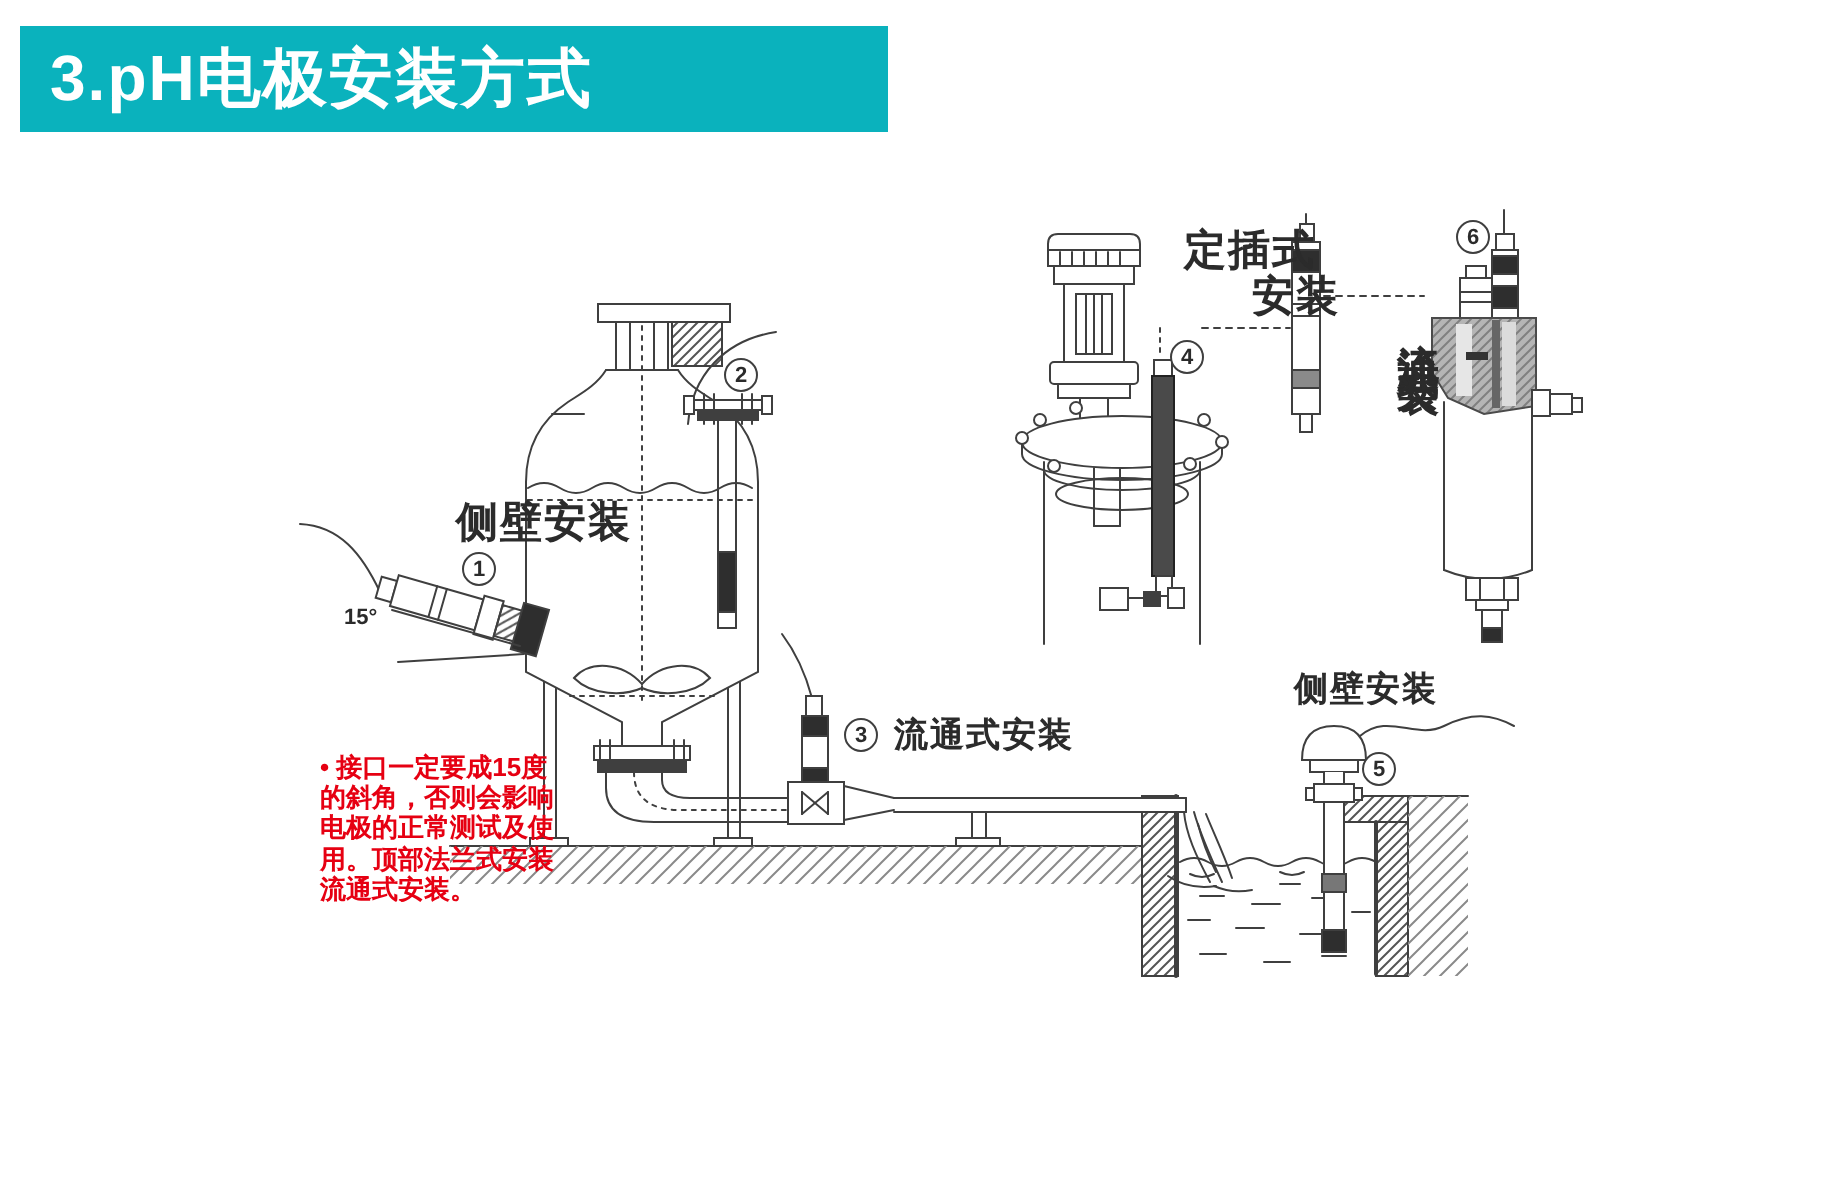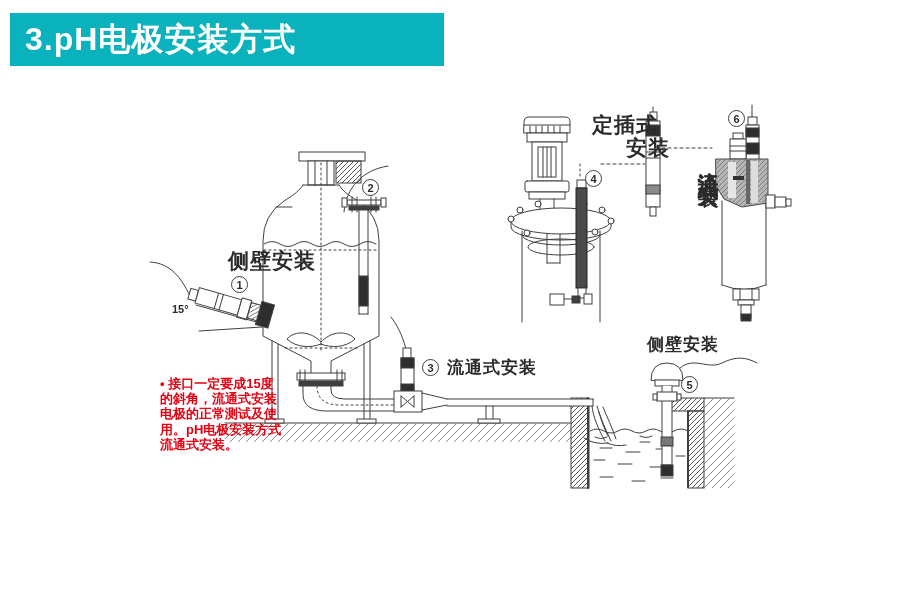--- a/index.html
+++ b/index.html
@@ -287,19 +287,19 @@
   <div class="marker" style="left:585px;top:170px;">4</div>
 
   <div class="marker" style="left:728px;top:110px;">6</div>
   <div class="lbl lbl-18 vert" style="left:694px;top:154px;height:130px;">流通式安装</div>
 
   <div class="lbl lbl-17" style="left:647px;top:333px;">侧壁安装</div>
   <div class="marker" style="left:681px;top:376px;">5</div>
 
   <div class="warn">
     <div>• 接口一定要成15度</div>
-    <div>的斜角，流通式安装</div>
+    <div>的斜角，否则会影响</div>
     <div>电极的正常测试及使</div>
-    <div>用。pH电极安装方式</div>
+    <div>用。顶部法兰式安装</div>
     <div>流通式安装。</div>
   </div>
 
 </div>
 
 </body></html>

